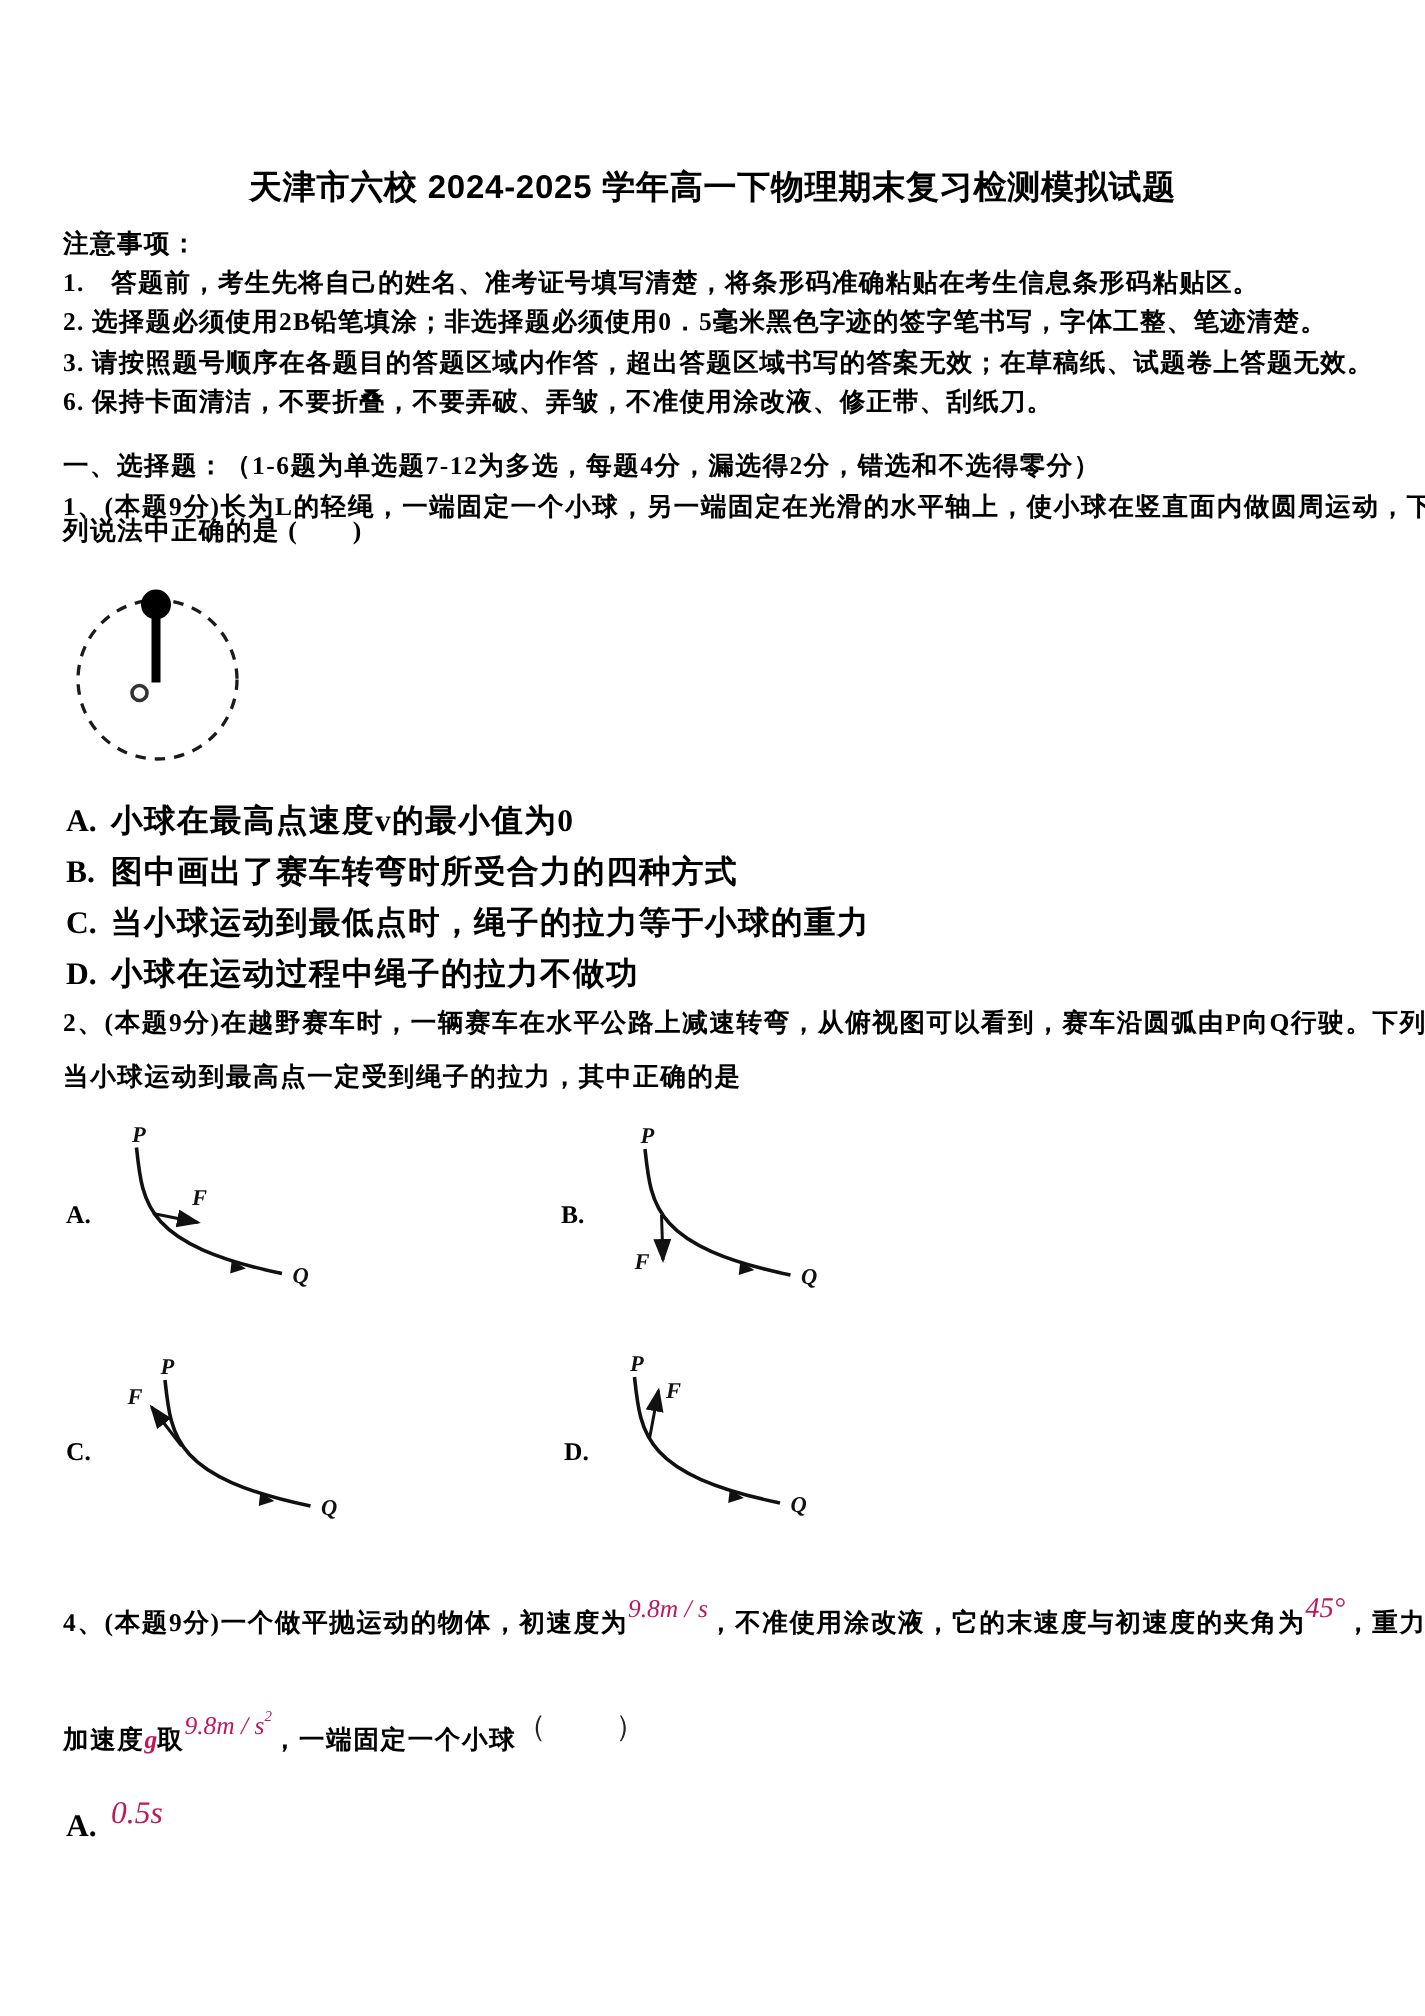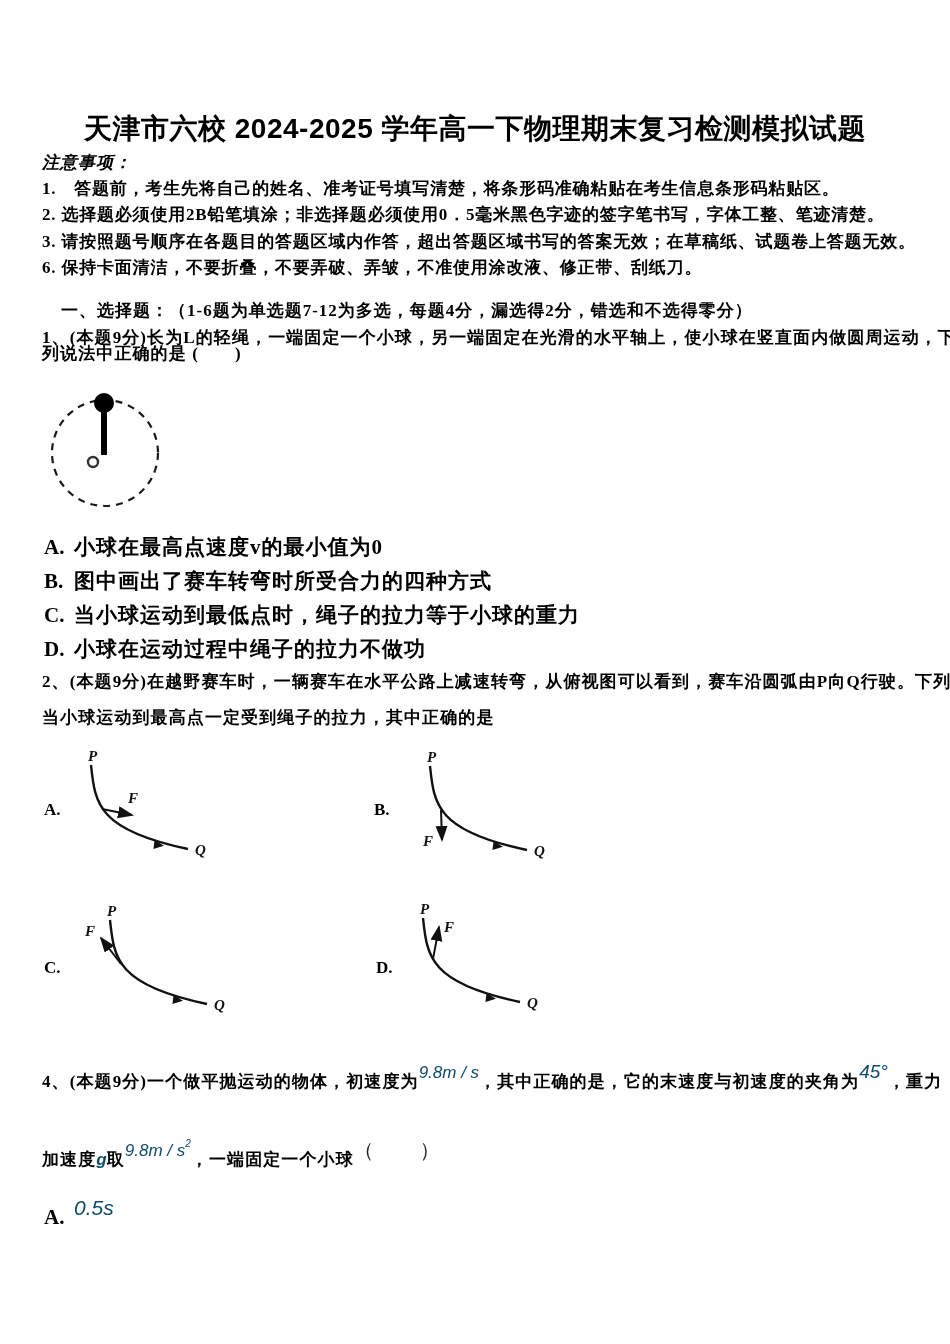--- a/index.html
+++ b/index.html
@@ -4,33 +4,33 @@
 <style>
   html,body{margin:0;padding:0;background:#ffffff;}
   body{
     width:950px;height:1344px;position:relative;overflow:hidden;
     font-family:"Liberation Serif","DejaVu Serif",serif;color:#000;
   }
   .abs{position:absolute;}
   .doc-title{
     left:0;top:110px;width:950px;text-align:center;
     font-family:"Liberation Sans","DejaVu Sans",sans-serif;
-    font-weight:700;font-size:28px;letter-spacing:0.5px;
+    font-weight:700;font-size:22px;letter-spacing:0.5px;
   }
-  .notice-heading{left:42px;top:151px;font-size:17px;font-weight:700;letter-spacing:1px;font-style:italic;}
+  .notice-heading{left:42px;top:151px;font-size:17px;font-weight:700;letter-spacing:1px;}
   .notice-item{left:42px;font-size:17px;font-weight:600;letter-spacing:0.8px;white-space:nowrap;}
-  .section-heading{left:42px;top:299px;font-size:17px;font-weight:700;letter-spacing:1px;white-space:nowrap;margin-left:19px;}
+  .section-heading{left:42px;top:299px;font-size:17px;font-weight:700;letter-spacing:1px;white-space:nowrap;}
   .stem-line{left:42px;font-size:17px;font-weight:700;letter-spacing:1.1px;white-space:nowrap;}
   .option-row{left:44px;font-size:21px;font-weight:700;white-space:nowrap;}
   .option-label{display:inline-block;min-width:30px;font-weight:700;}
   .option-text{letter-spacing:1px;}
   .diagram-label{font-size:17px;font-weight:700;}
   .math{
-    font-family:Liberation Sans, sans-serif;
-    font-style:italic;font-weight:400;color:#0c4a6e;letter-spacing:0;
+    font-family:Liberation Serif, serif;
+    font-style:italic;font-weight:400;color:#be185d;letter-spacing:0;
   }
   .raised{position:relative;top:-9px;}
   .raised-sm{position:relative;top:-9px;font-size:19px;}
   .blank-paren{
     position:relative;top:-8px;font-weight:400;font-style:normal;
     font-size:20px;color:#222;letter-spacing:2px;
   }
   sup.exp{font-size:10px;position:relative;top:-2px;}
   svg text{
     font-family:"Liberation Serif","DejaVu Serif",serif;
@@ -131,21 +131,21 @@
   </defs>
   <text x="30" y="18">P</text>
   <path d="M 33 22 C 37 60, 39 87, 130 106" fill="none" stroke="#111" stroke-width="2.4"></path>
   <polygon points="0,-4.5 10,0 0,4.5" transform="translate(96,101.5) rotate(7)" fill="#111"></polygon>
   <text x="137" y="112">Q</text>
   <line x1="43" y1="63" x2="49" y2="31" stroke="#111" stroke-width="2" marker-end="url(#ah-d)"></line>
   <text x="54" y="36">F</text>
 </svg>
 
 <div class="abs stem-line" style="top:1070px">
-  <span>4、(本题9分)一个做平抛运动的物体，初速度为</span><span class="math raised">9.8m / s</span><span>，其中正确的是，它的末速度与初速度的夹角为</span><span class="math raised-sm">45°</span><span>，重力</span>
+  <span>4、(本题9分)一个做平抛运动的物体，初速度为</span><span class="math raised">9.8m / s</span><span>，不准使用涂改液，它的末速度与初速度的夹角为</span><span class="math raised-sm">45°</span><span>，重力</span>
 </div>
 <div class="abs stem-line" style="top:1145px">
   <span>加速度</span><span class="math" style="font-weight:700">g</span><span>取</span><span class="math raised"><span>9.8m / s</span><sup class="exp">2</sup></span><span>，一端固定一个小球</span><span class="blank-paren">（　　）</span>
 </div>
 
 <div class="abs option-row" style="top:1205px">
   <span class="option-label">A.</span><span class="math raised">0.5s</span>
 </div>
 
 </body></html>

